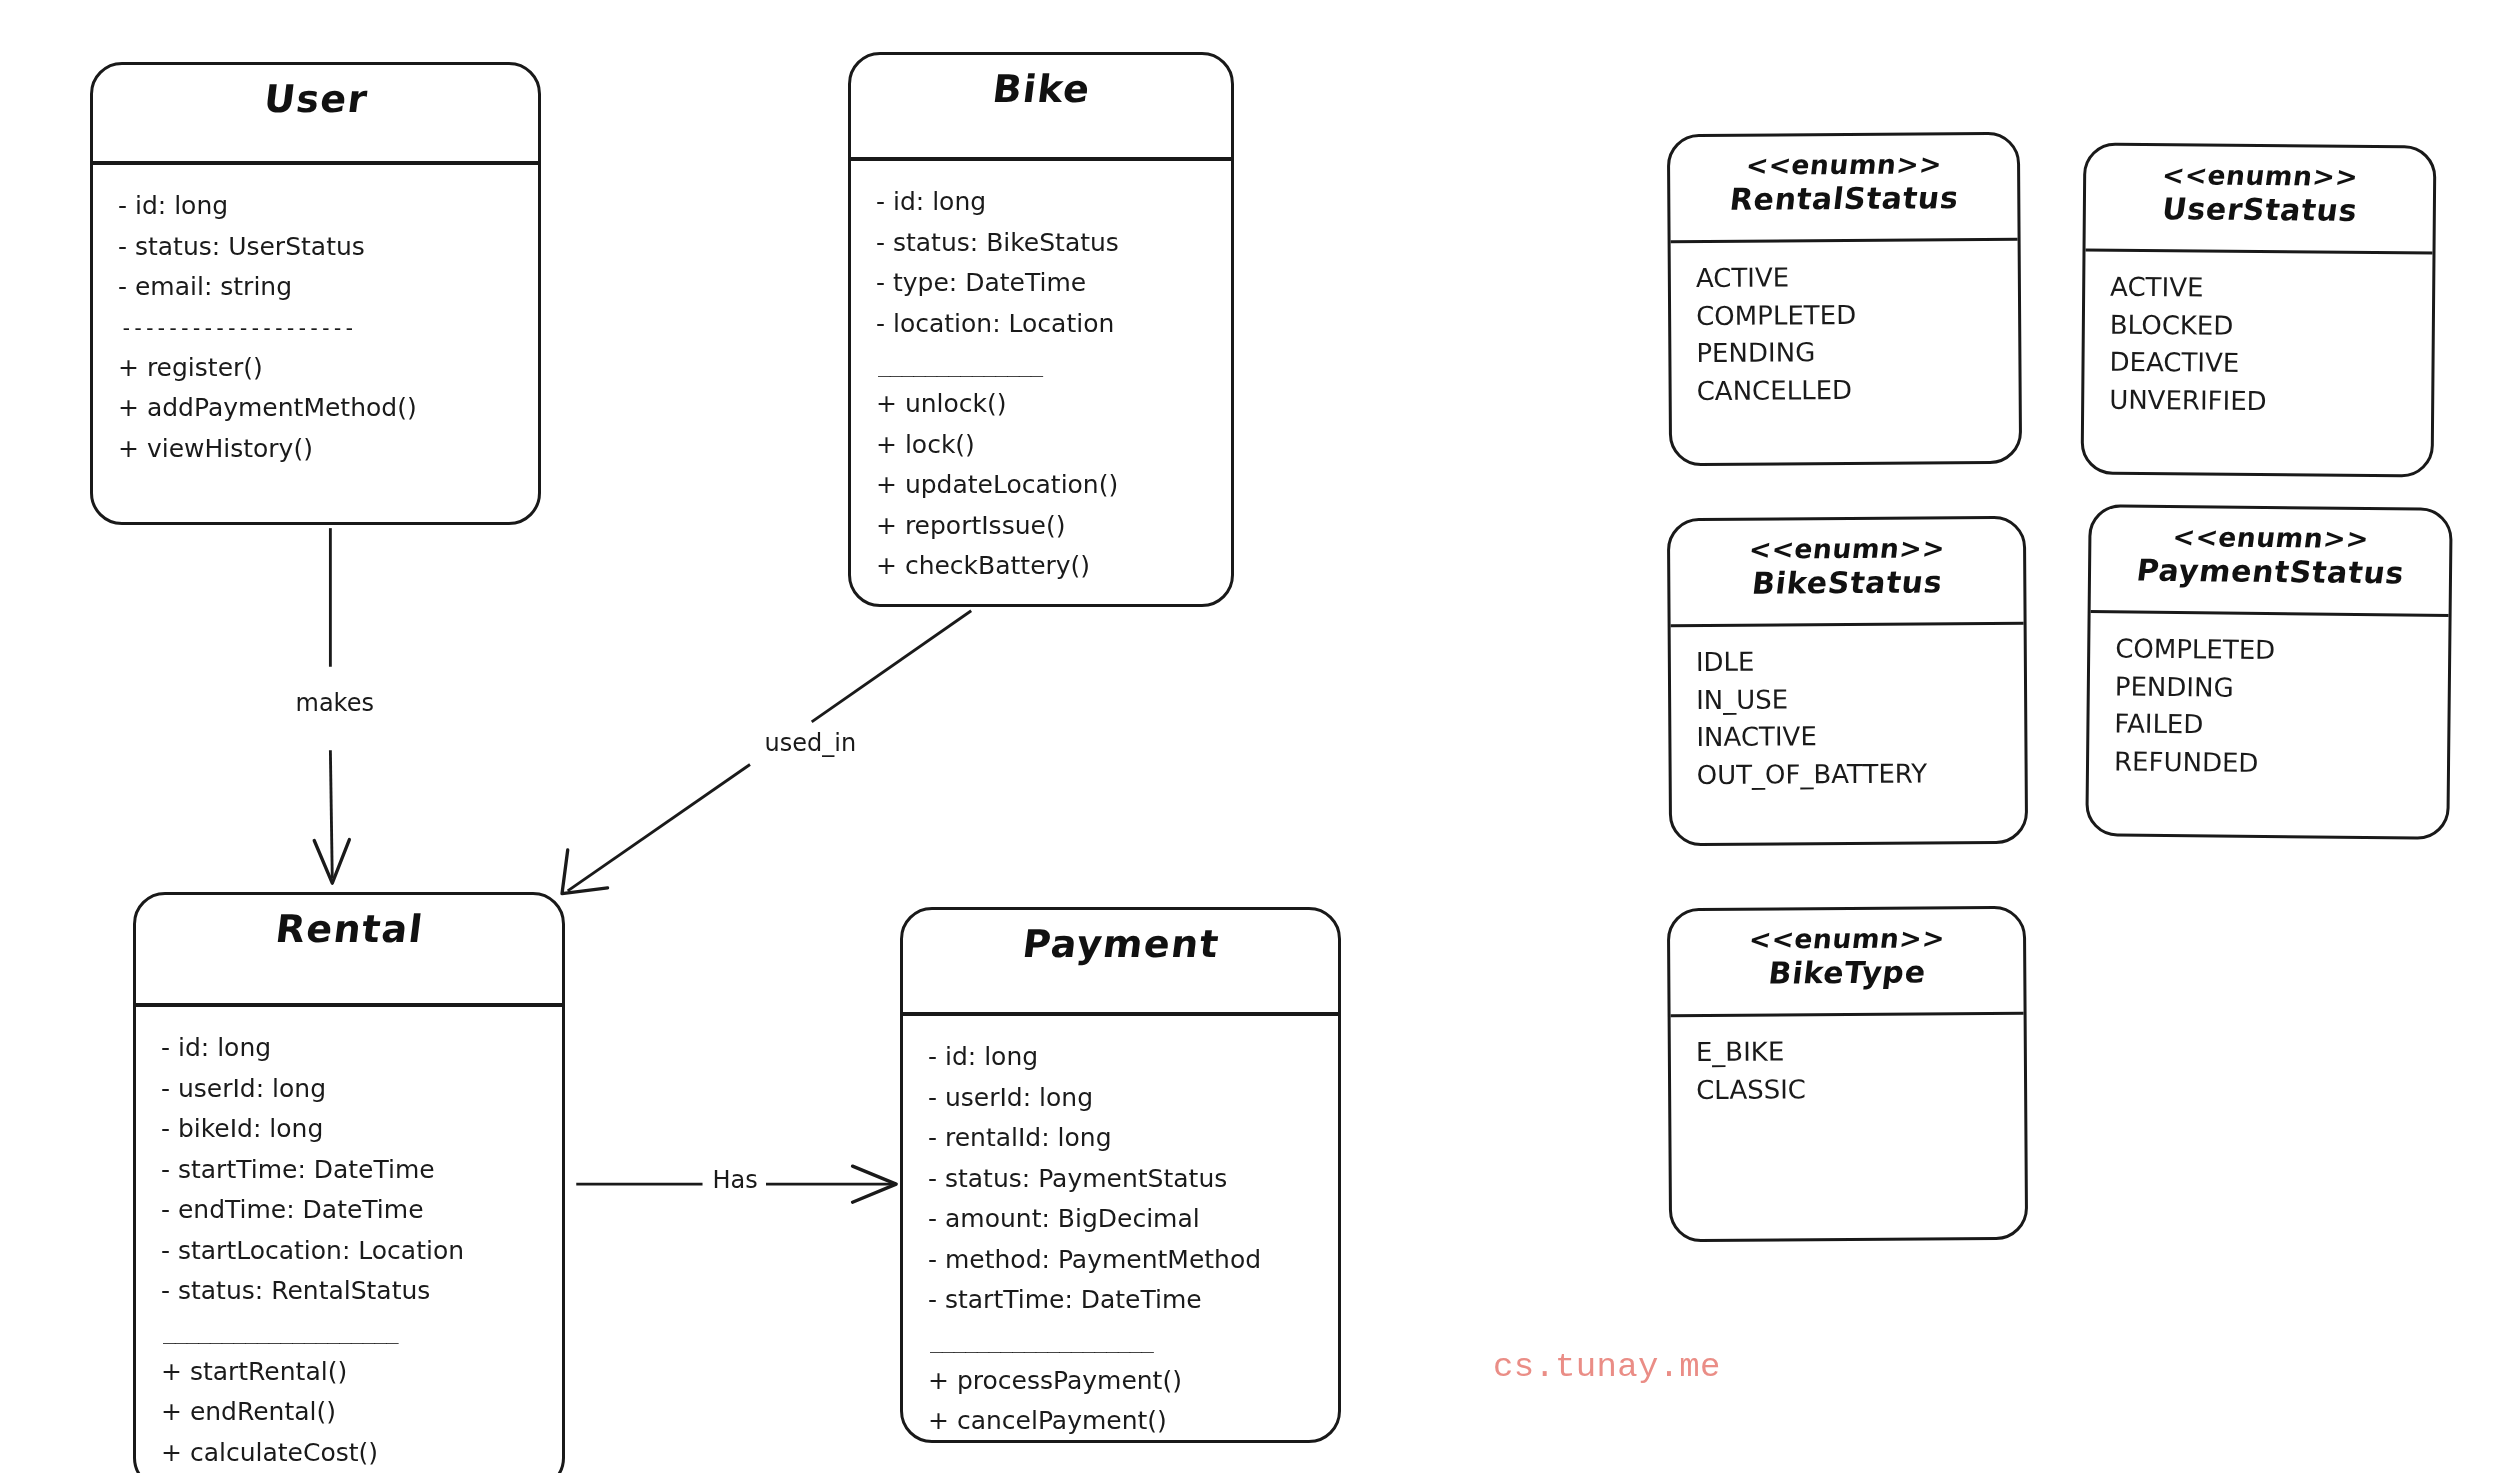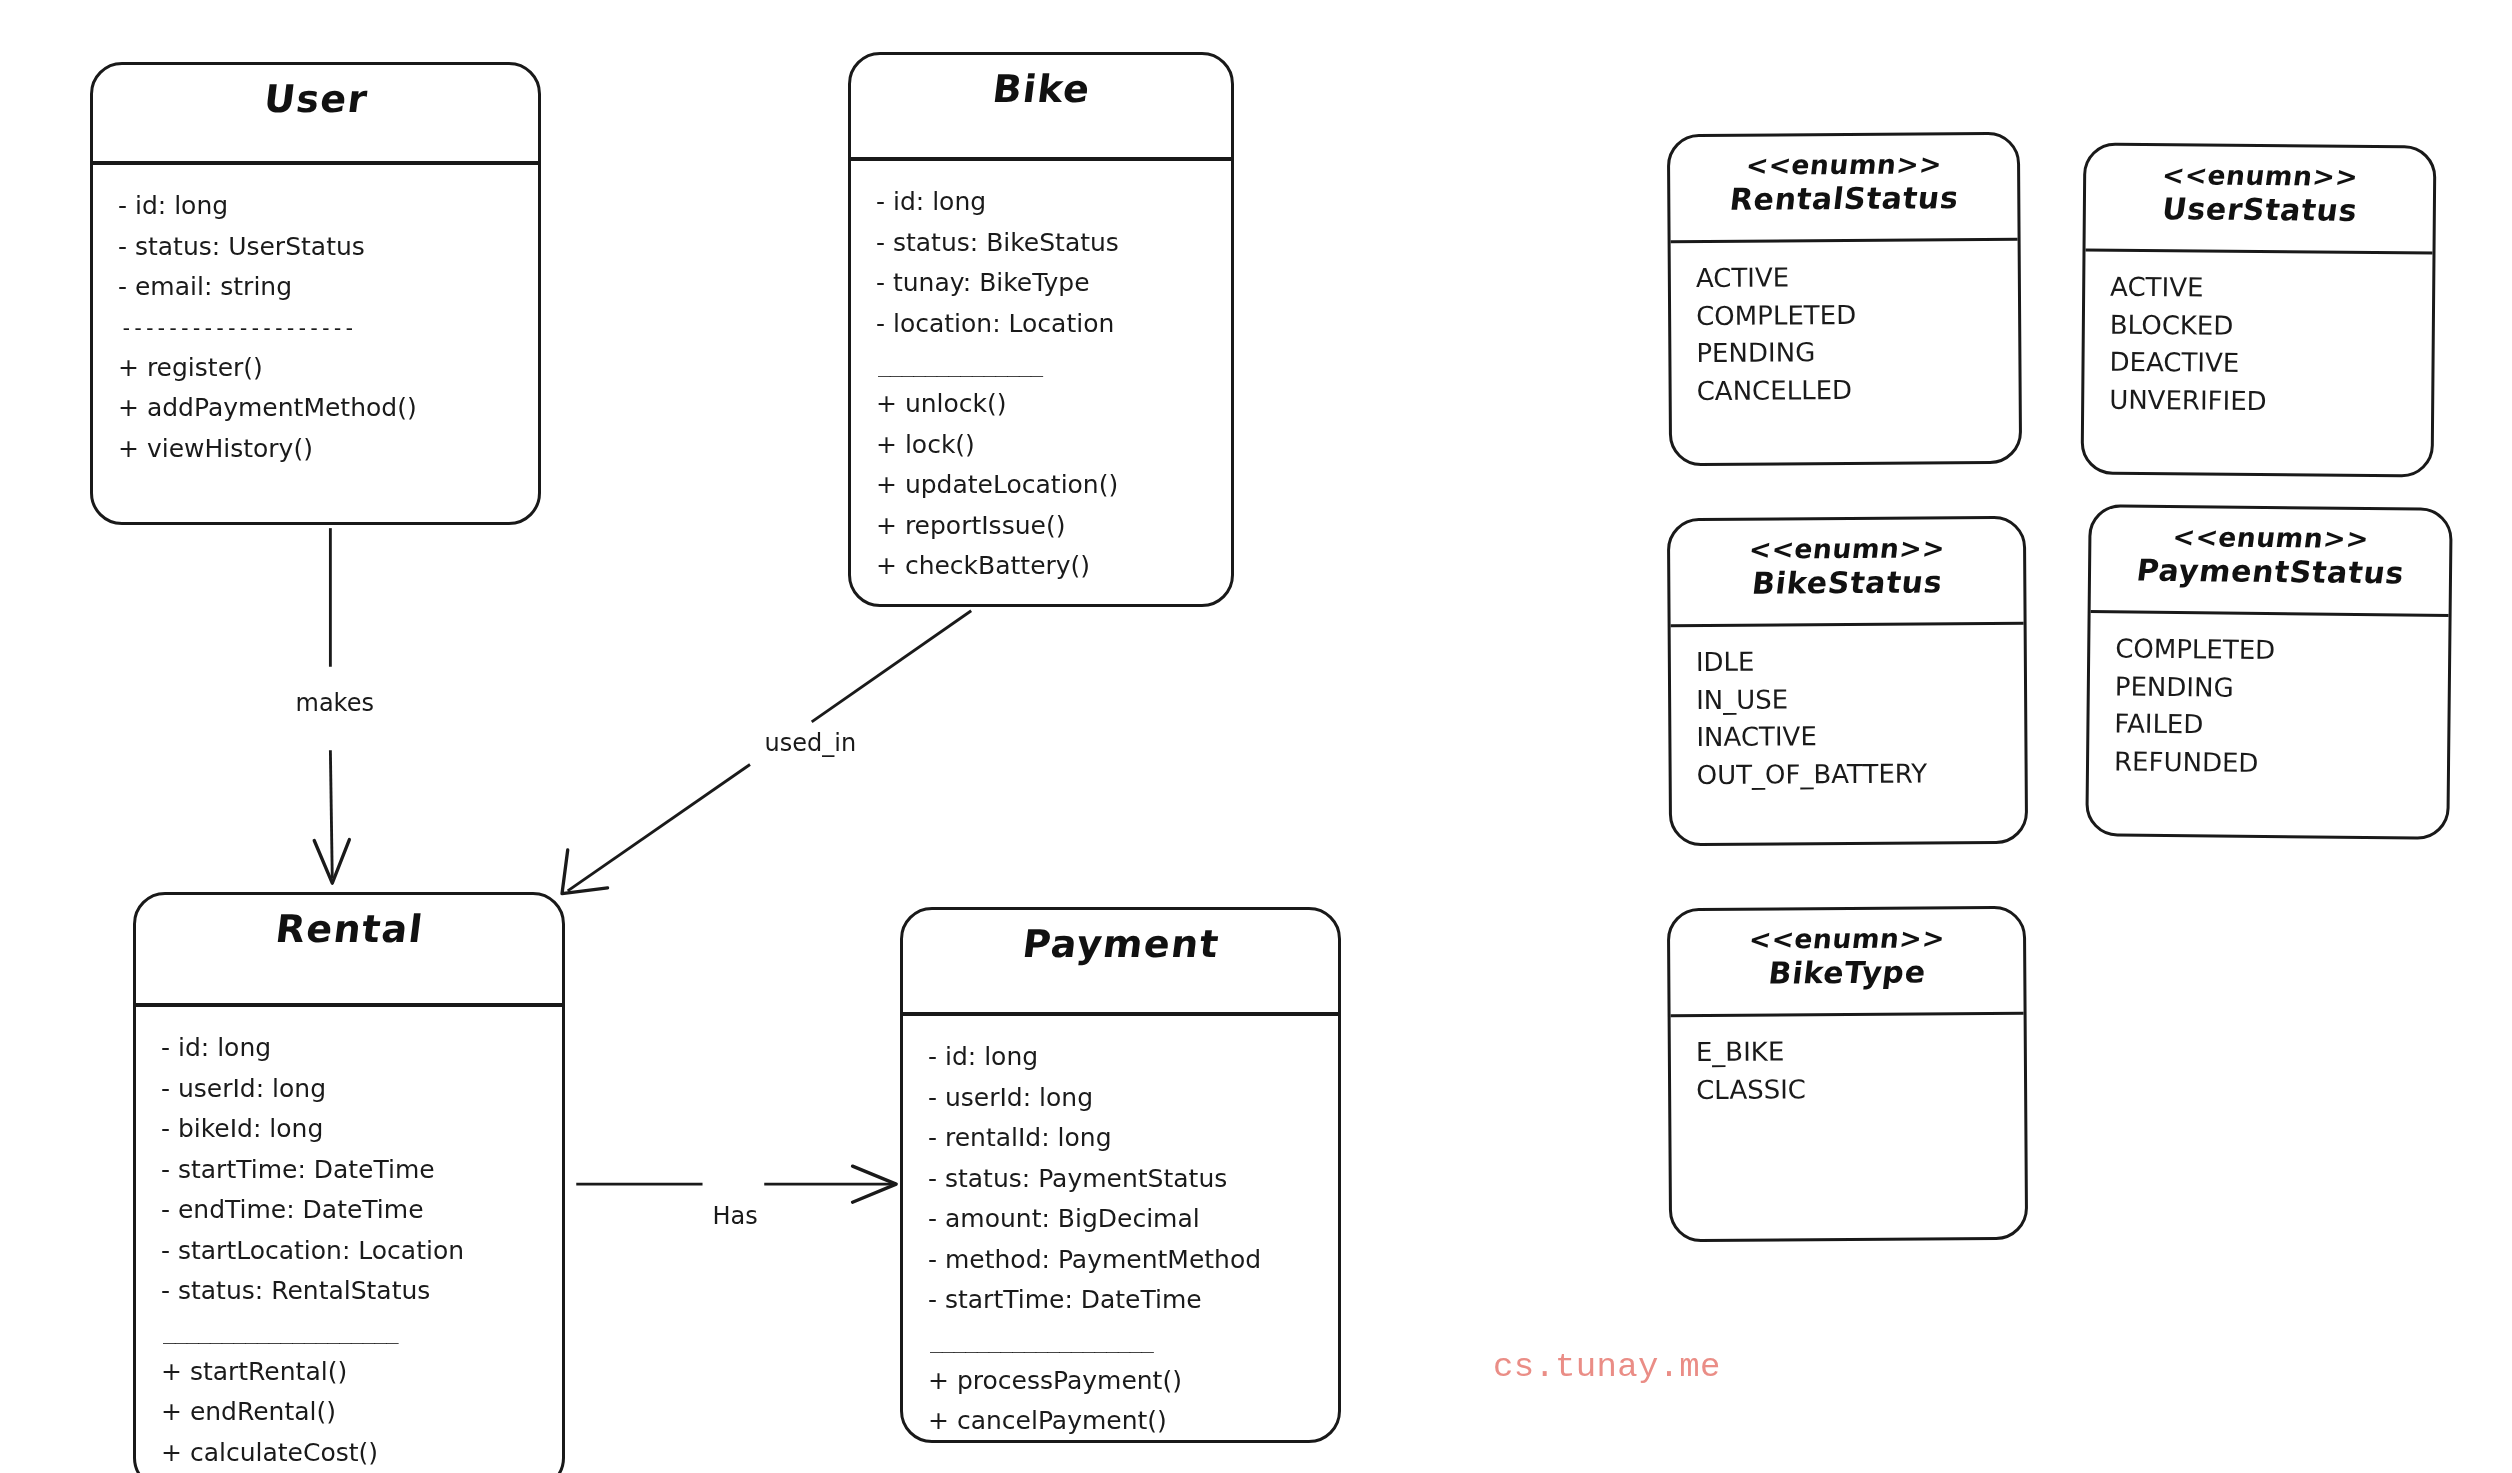--- a/index.html
+++ b/index.html
@@ -151,21 +151,21 @@
     </div>
   </div>
 
   <div class="node" style="left:848px; top:52px; width:386px; height:555px;">
     <div class="node-header" style="height:106px;">
       <div class="node-title">Bike</div>
     </div>
     <div class="node-body">
       <div class="member">- id: long</div>
       <div class="member">- status: BikeStatus</div>
-      <div class="member">- tunay: BikeType</div>
+      <div class="member">- type: DateTime</div>
       <div class="member">- location: Location</div>
       <div class="sep">______________</div>
       <div class="member">+ unlock()</div>
       <div class="member">+ lock()</div>
       <div class="member">+ updateLocation()</div>
       <div class="member">+ reportIssue()</div>
       <div class="member">+ checkBattery()</div>
     </div>
   </div>
 
@@ -279,18 +279,18 @@
     <path d="M 790 805 L 598 938" fill="none" stroke="#1a1a1a" stroke-width="3"></path>
     <path d="M 598 895 L 592 941 L 640 935" fill="none" stroke="#1a1a1a" stroke-width="3.5" stroke-linecap="round" stroke-linejoin="round"></path>
 
     <path d="M 607 1247 L 740 1247" fill="none" stroke="#1a1a1a" stroke-width="3"></path>
     <path d="M 805 1247 L 940 1247" fill="none" stroke="#1a1a1a" stroke-width="3"></path>
     <path d="M 898 1228 L 944 1247 L 898 1266" fill="none" stroke="#1a1a1a" stroke-width="3.5" stroke-linecap="round" stroke-linejoin="round"></path>
   </svg>
 
   <div class="link-label" style="left:287px; top:687px;">makes</div>
   <div class="link-label" style="left:756px; top:727px;">used_in</div>
-  <div class="link-label" style="left:704px; top:1164px;margin-top:36px;">Has</div>
+  <div class="link-label" style="left:704px; top:1164px;">Has</div>
 
   <div id="watermark">cs.tunay.me</div>
 
 </div>
 
 
 </body></html>

